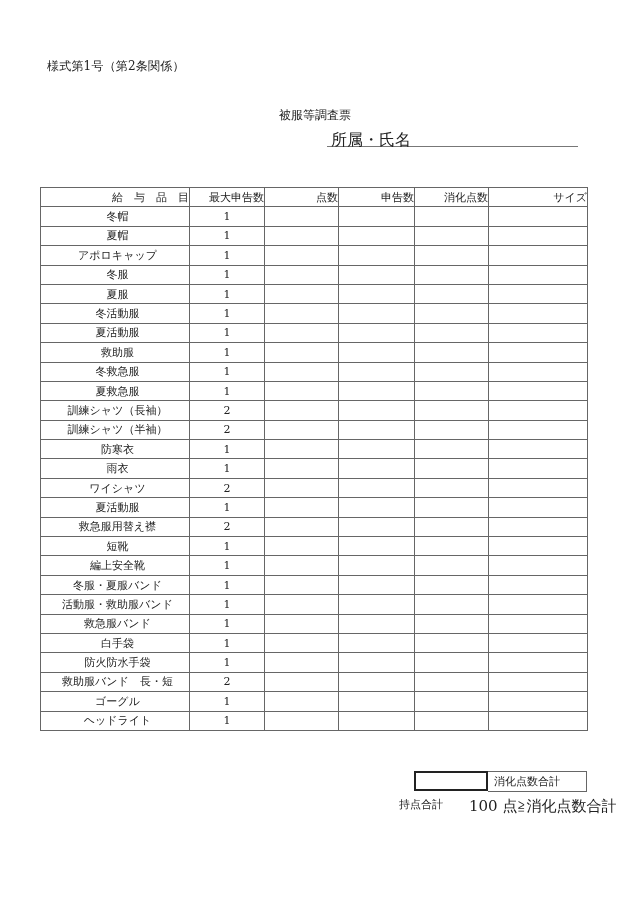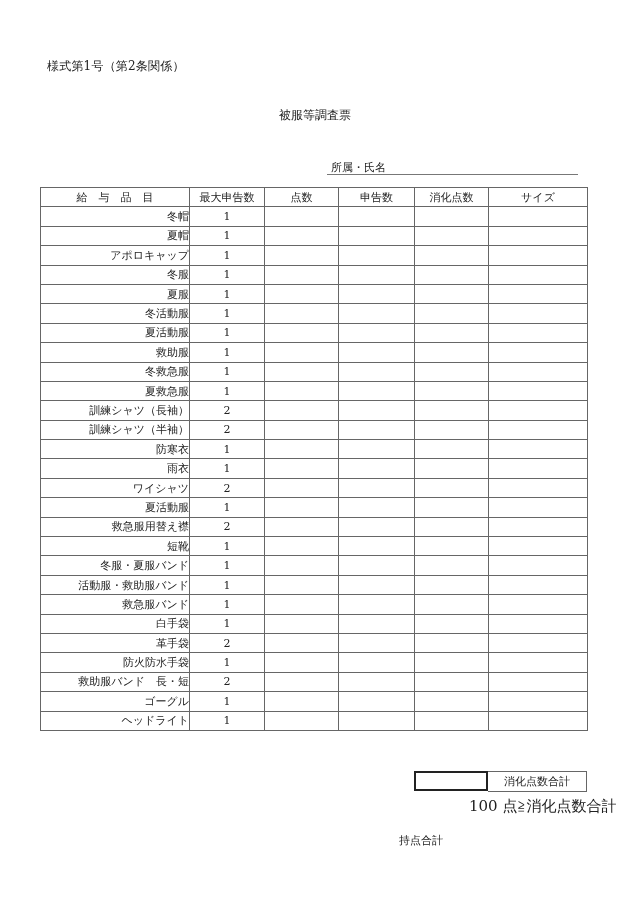--- a/index.html
+++ b/index.html
@@ -1,32 +1,32 @@
 <!DOCTYPE html>
 <html><head>
 <meta charset="utf-8">
 <style>
   html, body { margin:0; padding:0; background:#ffffff; }
   body { width:630px; height:903px; position:relative; overflow:hidden;
          font-family:"DejaVu Serif","Liberation Serif",serif; color:#222; }
   .form-no { position:absolute; left:47px; top:58px; font-size:12px; letter-spacing:0.2px; }
   .title { position:absolute; left:0; width:630px; top:107px; text-align:center; font-size:12px; }
-  .name-line { position:absolute; left:327px; top:160px; width:251px; border-bottom:1.5px solid #777;
-               font-size:11px; height:15px; line-height:15px; padding-left:4px; box-sizing:border-box; }
+  .name-line { position:absolute; left:327px; top:132px; width:251px; border-bottom:1.5px solid #777;
+               font-size:16px; height:15px; line-height:15px; padding-left:4px; box-sizing:border-box; }
   table.grid { position:absolute; left:40px; top:187px; border-collapse:collapse; table-layout:fixed; }
   table.grid td, table.grid th { border:1px solid #666; height:18.4px; padding:0; font-size:11px;
        font-weight:normal; white-space:nowrap; overflow:hidden; }
-  table.grid th { text-align:center;margin-left:40px; }
-  td.item { padding-left:5px !important; text-align:right; }
+  table.grid th { text-align:right;margin-left:40px; }
+  td.item { padding-left:5px !important; text-align:center; }
   td.max { text-align:center; }
   .summary { position:absolute; top:771px; left:414px; height:21px; }
   .sum-box { position:absolute; left:0; top:0; width:74px; height:20px; border:2px solid #222; box-sizing:border-box; }
   .sum-label { position:absolute; left:74px; top:0; width:99px; height:21px; border:1px solid #666; border-left:none;
-               box-sizing:border-box; font-size:11px; line-height:19px; padding-left:16px; }
-  .footer-left { position:absolute; left:399px; top:797px; font-size:11px;margin-top:36px; }
+               box-sizing:border-box; font-size:11px; line-height:19px; padding-left:6px; }
+  .footer-left { position:absolute; left:399px; top:797px; font-size:11px; }
   .footer-right { position:absolute; left:469px; top:797px; font-size:15px; }
 </style>
 </head>
 <body>
 
 <div class="form-no">様式第1号（第2条関係）</div>
 <div class="title">被服等調査票</div>
 <div class="name-line">
   <span>所属・氏名</span>
 </div>
@@ -189,20 +189,28 @@
       </tr>
       <tr>
         <td class="item">短靴</td>
         <td class="max">1</td>
         <td></td>
         <td></td>
         <td></td>
         <td></td>
       </tr>
       <tr>
+        <td class="item">編上安全靴</td>
+        <td class="max">1</td>
+        <td></td>
+        <td></td>
+        <td></td>
+        <td></td>
+      </tr>
+      <tr>
         <td class="item">冬服・夏服バンド</td>
         <td class="max">1</td>
         <td></td>
         <td></td>
         <td></td>
         <td></td>
       </tr>
       <tr>
         <td class="item">活動服・救助服バンド</td>
         <td class="max">1</td>
@@ -215,28 +223,20 @@
         <td class="item">救急服バンド</td>
         <td class="max">1</td>
         <td></td>
         <td></td>
         <td></td>
         <td></td>
       </tr>
       <tr>
         <td class="item">白手袋</td>
         <td class="max">1</td>
-        <td></td>
-        <td></td>
-        <td></td>
-        <td></td>
-      </tr>
-      <tr>
-        <td class="item">革手袋</td>
-        <td class="max">2</td>
         <td></td>
         <td></td>
         <td></td>
         <td></td>
       </tr>
       <tr>
         <td class="item">防火防水手袋</td>
         <td class="max">1</td>
         <td></td>
         <td></td>

